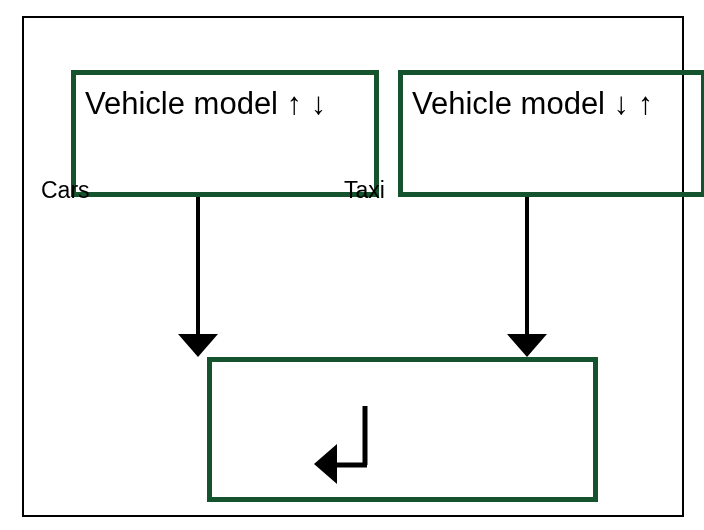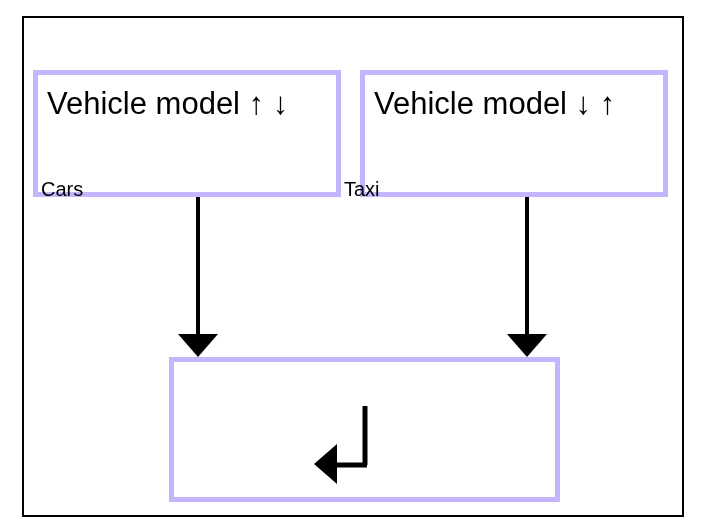--- a/index.html
+++ b/index.html
@@ -20,39 +20,40 @@
     position: absolute;
     left: 22px;
     top: 16px;
     width: 662px;
     height: 501px;
     border: 2px solid #000000;
     box-sizing: border-box;
   }
   .node {
     position: absolute;
-    border: 5px solid #c4b5fd;
+    border: 5px solid #14532d;
     box-sizing: border-box;
     background: transparent;
+    margin-left: 38px;
   }
   .node-left  { left: 33px;  top: 70px;  width: 308px; height: 127px; }
   .node-right { left: 360px; top: 70px;  width: 308px; height: 127px; }
   .node-bottom{ left: 169px; top: 357px; width: 391px; height: 145px; }
   .node-title {
     position: absolute;
     left: 9px;
     top: 13px;
     font-size: 31px;
     line-height: 1;
     white-space: nowrap;
     color: #000000;
   }
   .node-label {
     position: absolute;
-    font-size: 20px;
+    font-size: 23px;
     line-height: 1;
     white-space: nowrap;
     color: #000000;
     z-index: 3;
   }
   .label-cars { left: 41px;  top: 179px; }
   .label-taxi { left: 344px; top: 179px; }
   .overlay {
     position: absolute;
     left: 0;

